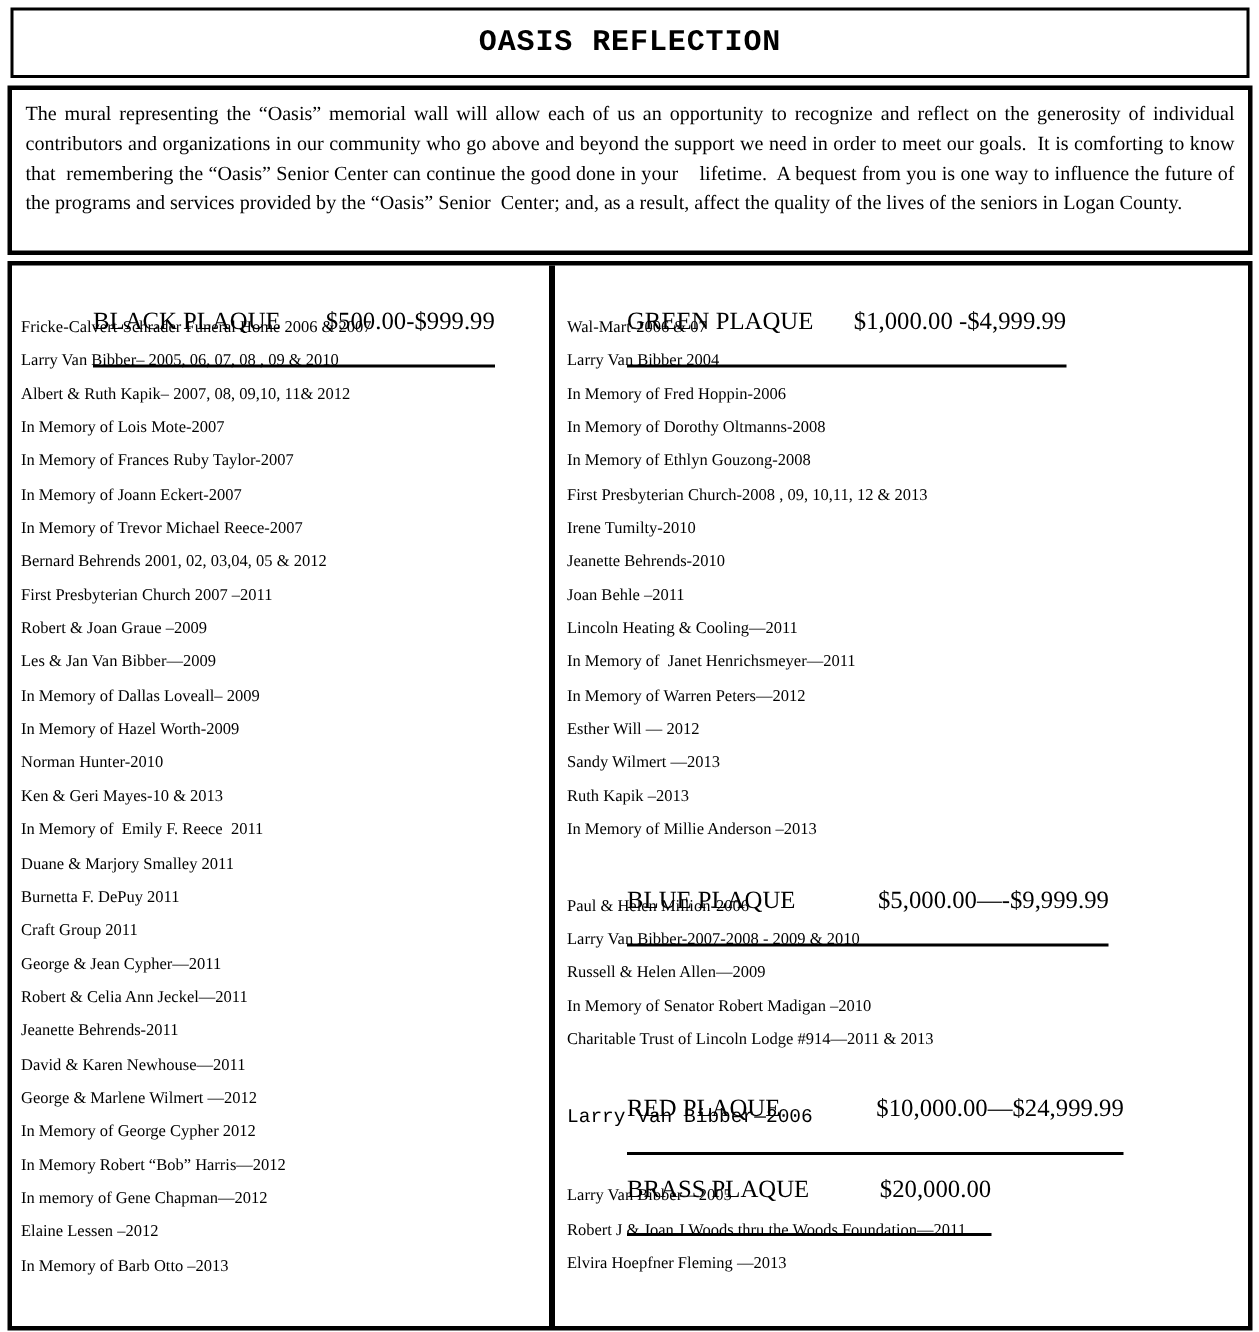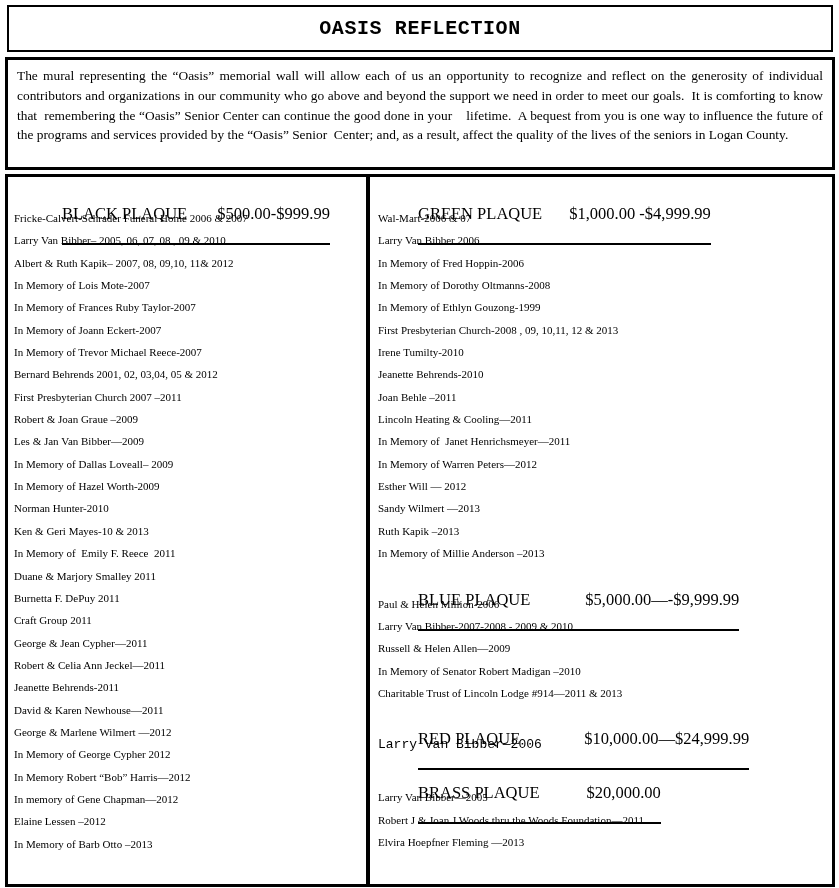--- a/index.html
+++ b/index.html
@@ -129,24 +129,24 @@
     </section>
 
     <section class="col col-right">
 
       <div>
         <div class="sec-head">
           <span class="u"><span>GREEN PLAQUE</span><span class="range" style="margin-left:27px">$1,000.00 -$4,999.99</span></span>
         </div>
         <div class="items">
             <div class="item">Wal-Mart-2006 &amp; 07</div>
-            <div class="item">Larry Van Bibber 2006</div>
+            <div class="item">Larry Van Bibber 2004</div>
             <div class="item">In Memory of Fred Hoppin-2006</div>
             <div class="item">In Memory of Dorothy Oltmanns-2008</div>
-            <div class="item">In Memory of Ethlyn Gouzong-1999</div>
+            <div class="item">In Memory of Ethlyn Gouzong-2008</div>
             <div class="item">First Presbyterian Church-2008 , 09, 10,11, 12 &amp; 2013</div>
             <div class="item">Irene Tumilty-2010</div>
             <div class="item">Jeanette Behrends-2010</div>
             <div class="item">Joan Behle –2011</div>
             <div class="item">Lincoln Heating &amp; Cooling—2011</div>
             <div class="item">In Memory of  Janet Henrichsmeyer—2011</div>
             <div class="item">In Memory of Warren Peters—2012</div>
             <div class="item">Esther Will — 2012</div>
             <div class="item">Sandy Wilmert —2013</div>
             <div class="item">Ruth Kapik –2013</div>

